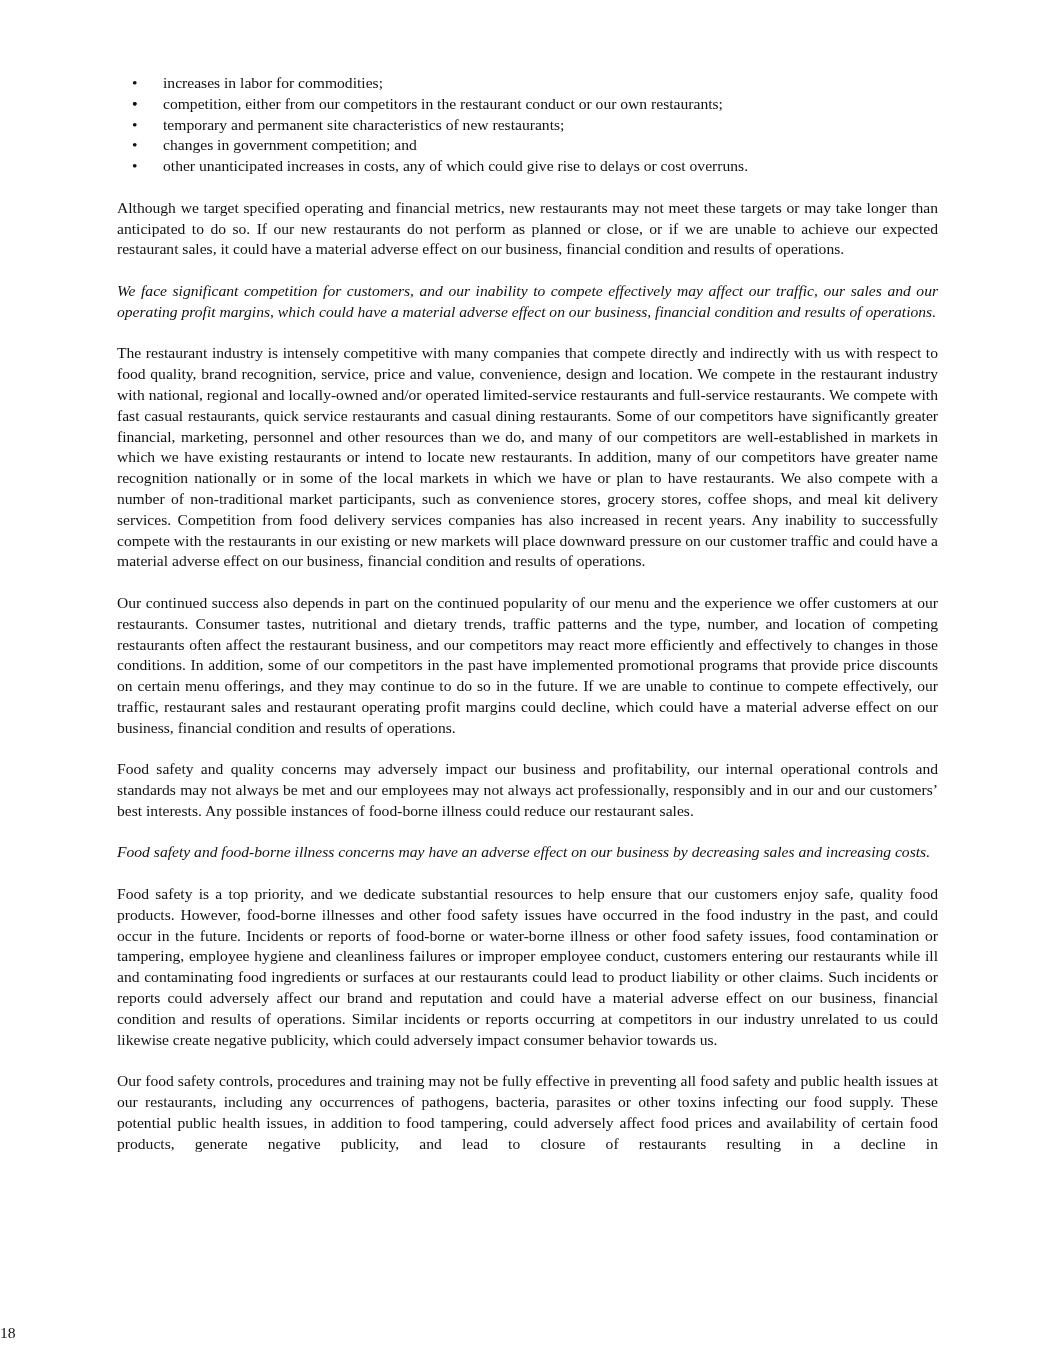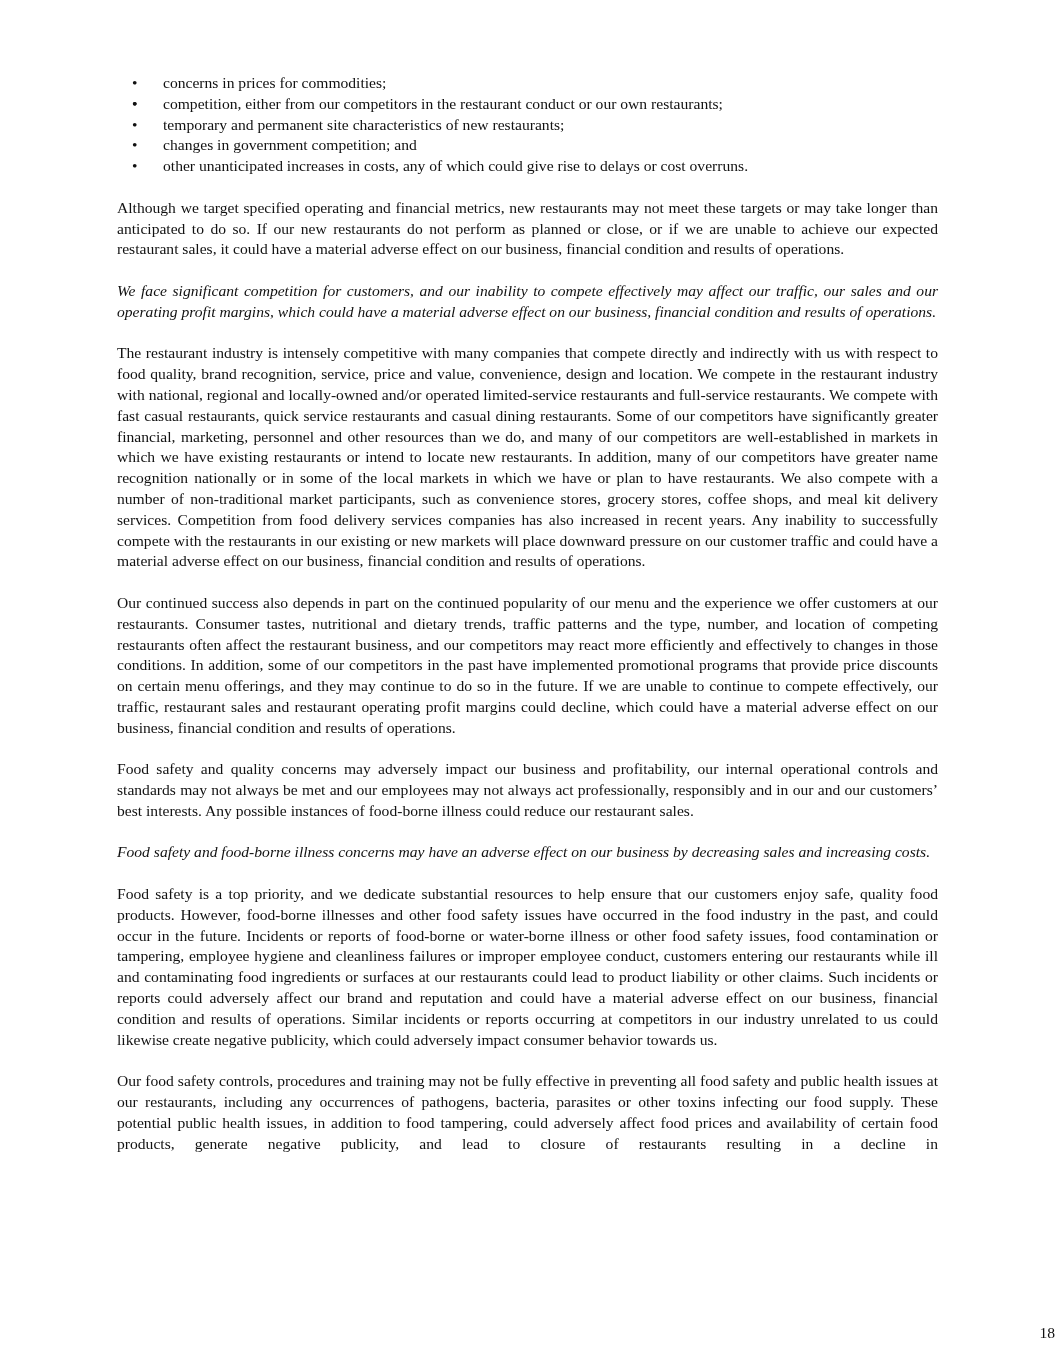--- a/index.html
+++ b/index.html
@@ -47,34 +47,34 @@
     .gap { margin-top: 20.8px; }
     .heading {
       font-weight: normal;
       font-style: italic;
     }
     .page-number {
       position: absolute;
       left: 0;
       width: 1055px;
       top: 1323px;
-      text-align: right;
+      text-align: left;
       font-size: 15.6px;
       line-height: 20px;
     }
   </style>
 </head>
 <body>
 
 <div class="page">
 
   <ul class="bullets">
     <li>
       <span class="bullet">•</span>
-      <span>concerns in prices for commodities;</span>
+      <span>increases in labor for commodities;</span>
     </li>
     <li>
       <span class="bullet">•</span>
     </li>
     <li>
       <span class="bullet">•</span>
       <span>competition, either from our competitors in the restaurant conduct or our own restaurants;</span>
     </li>
     <li>
       <span class="bullet">•</span>

